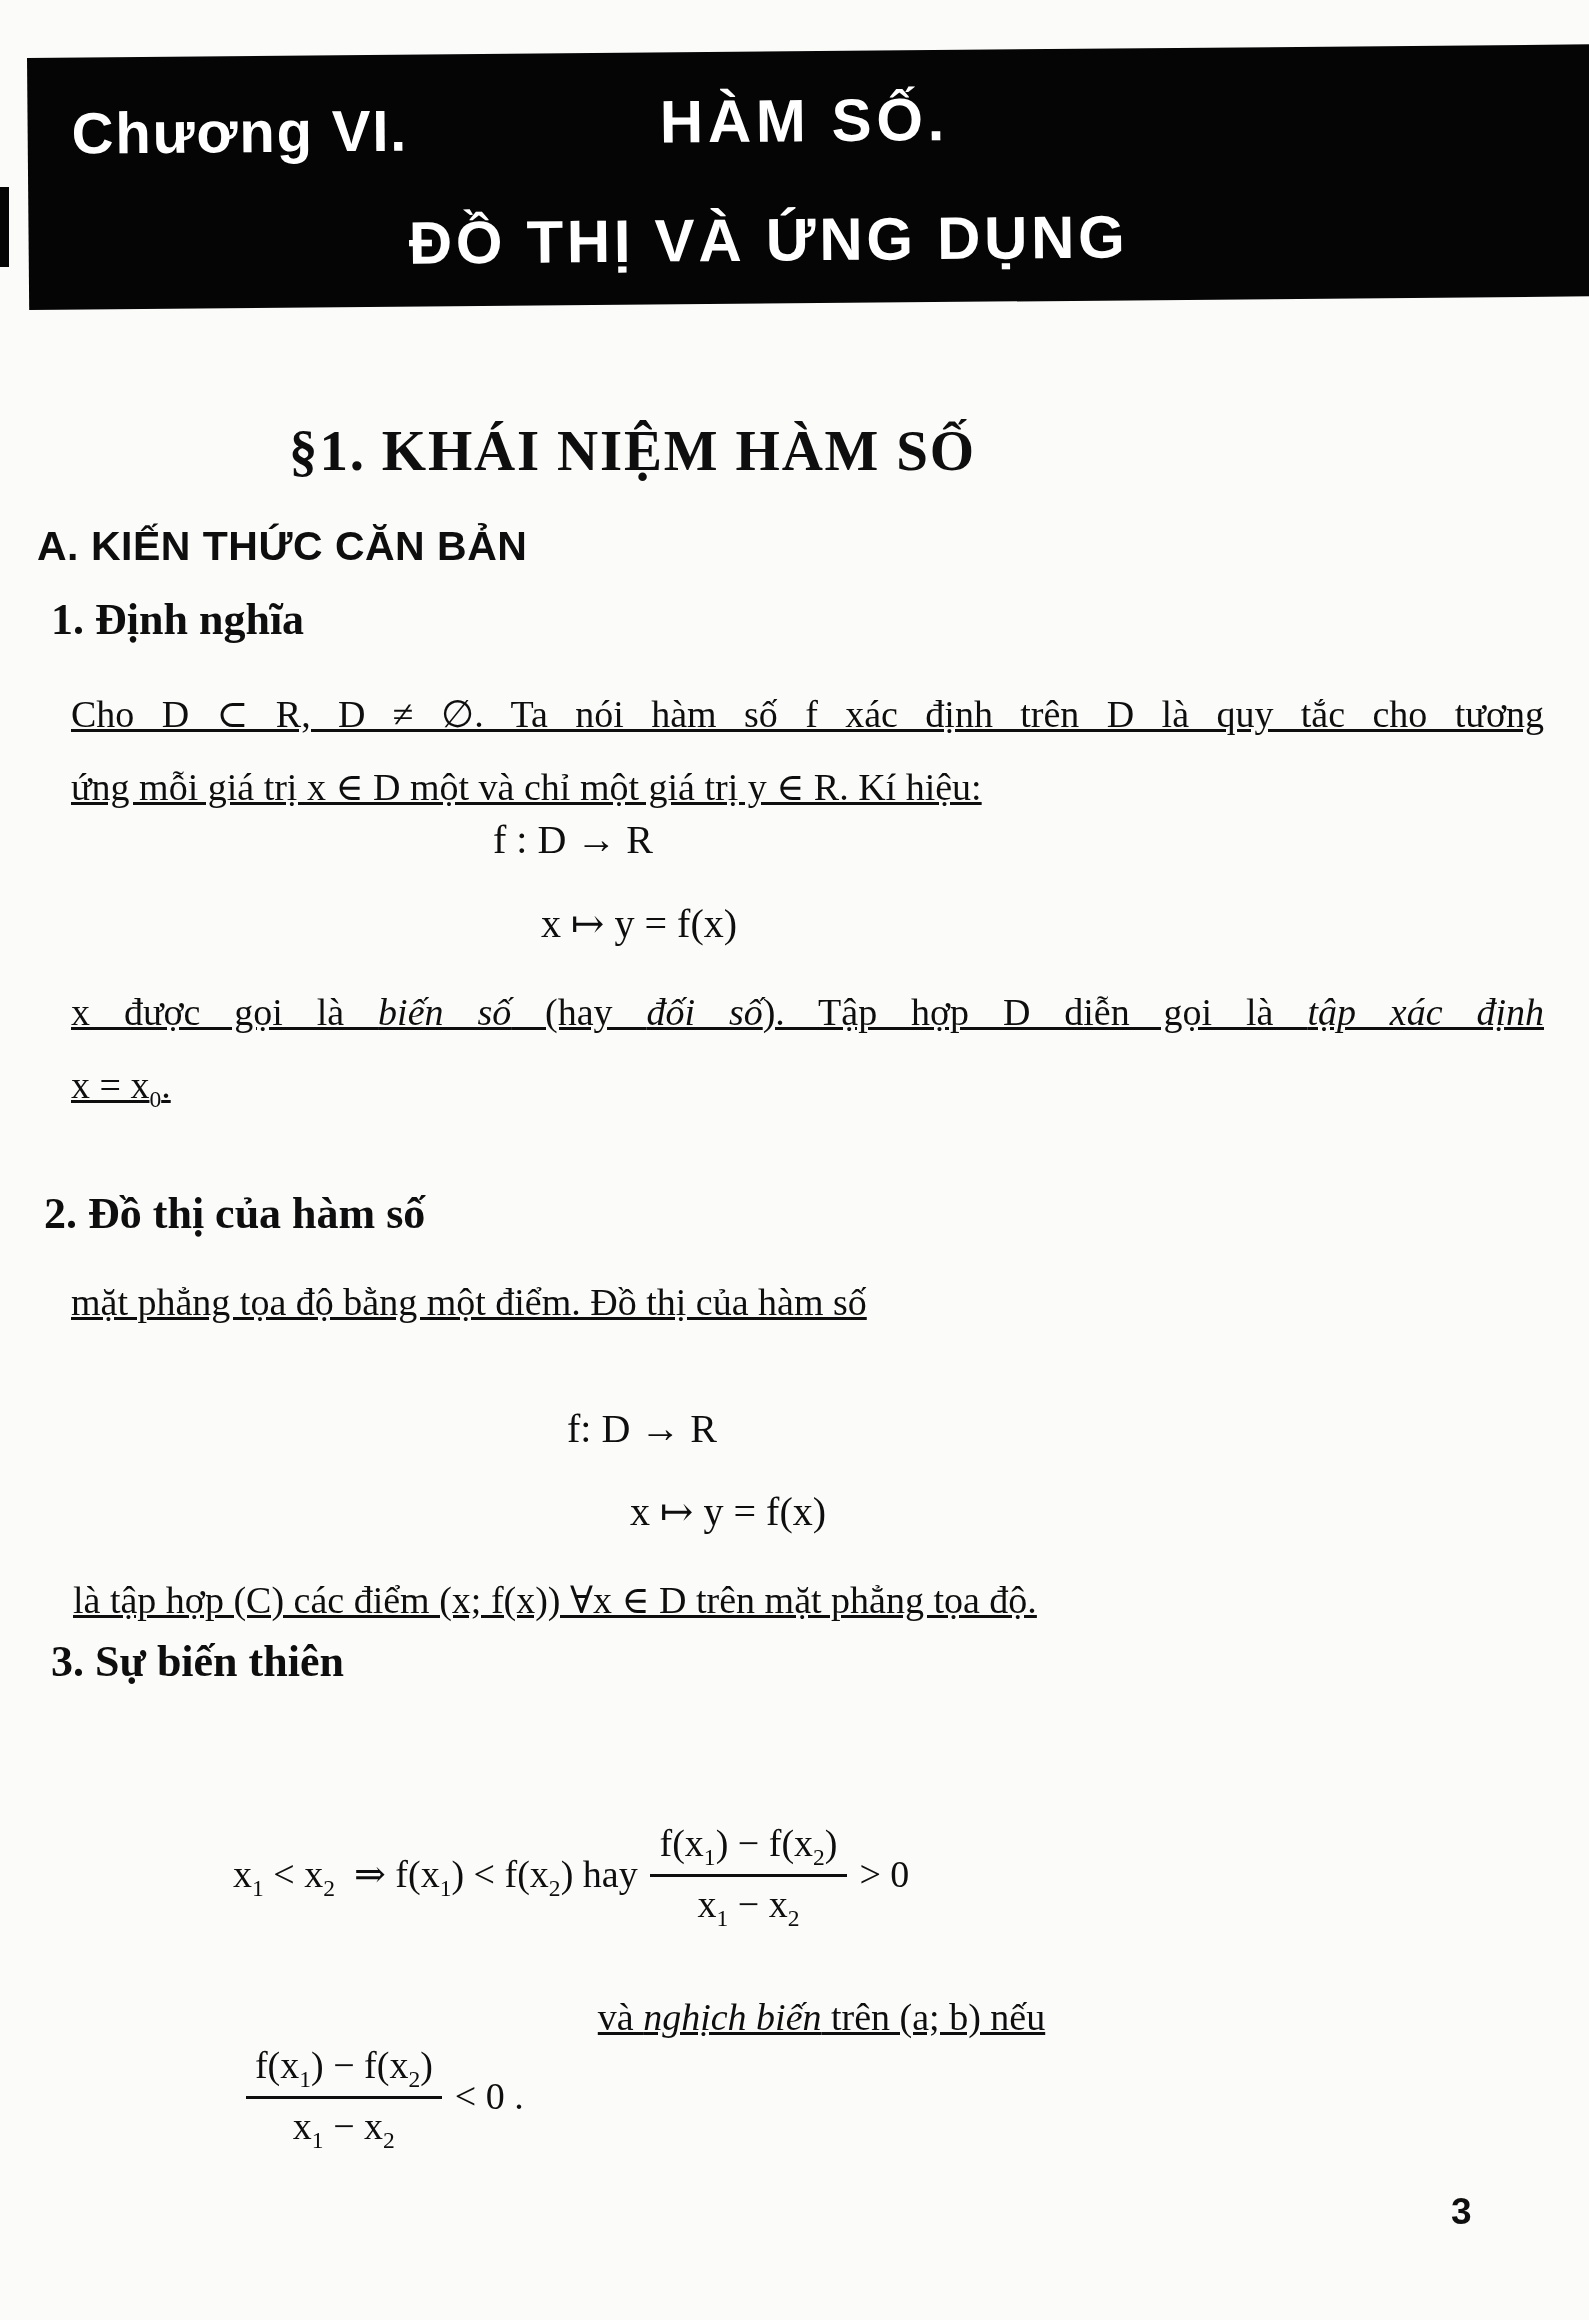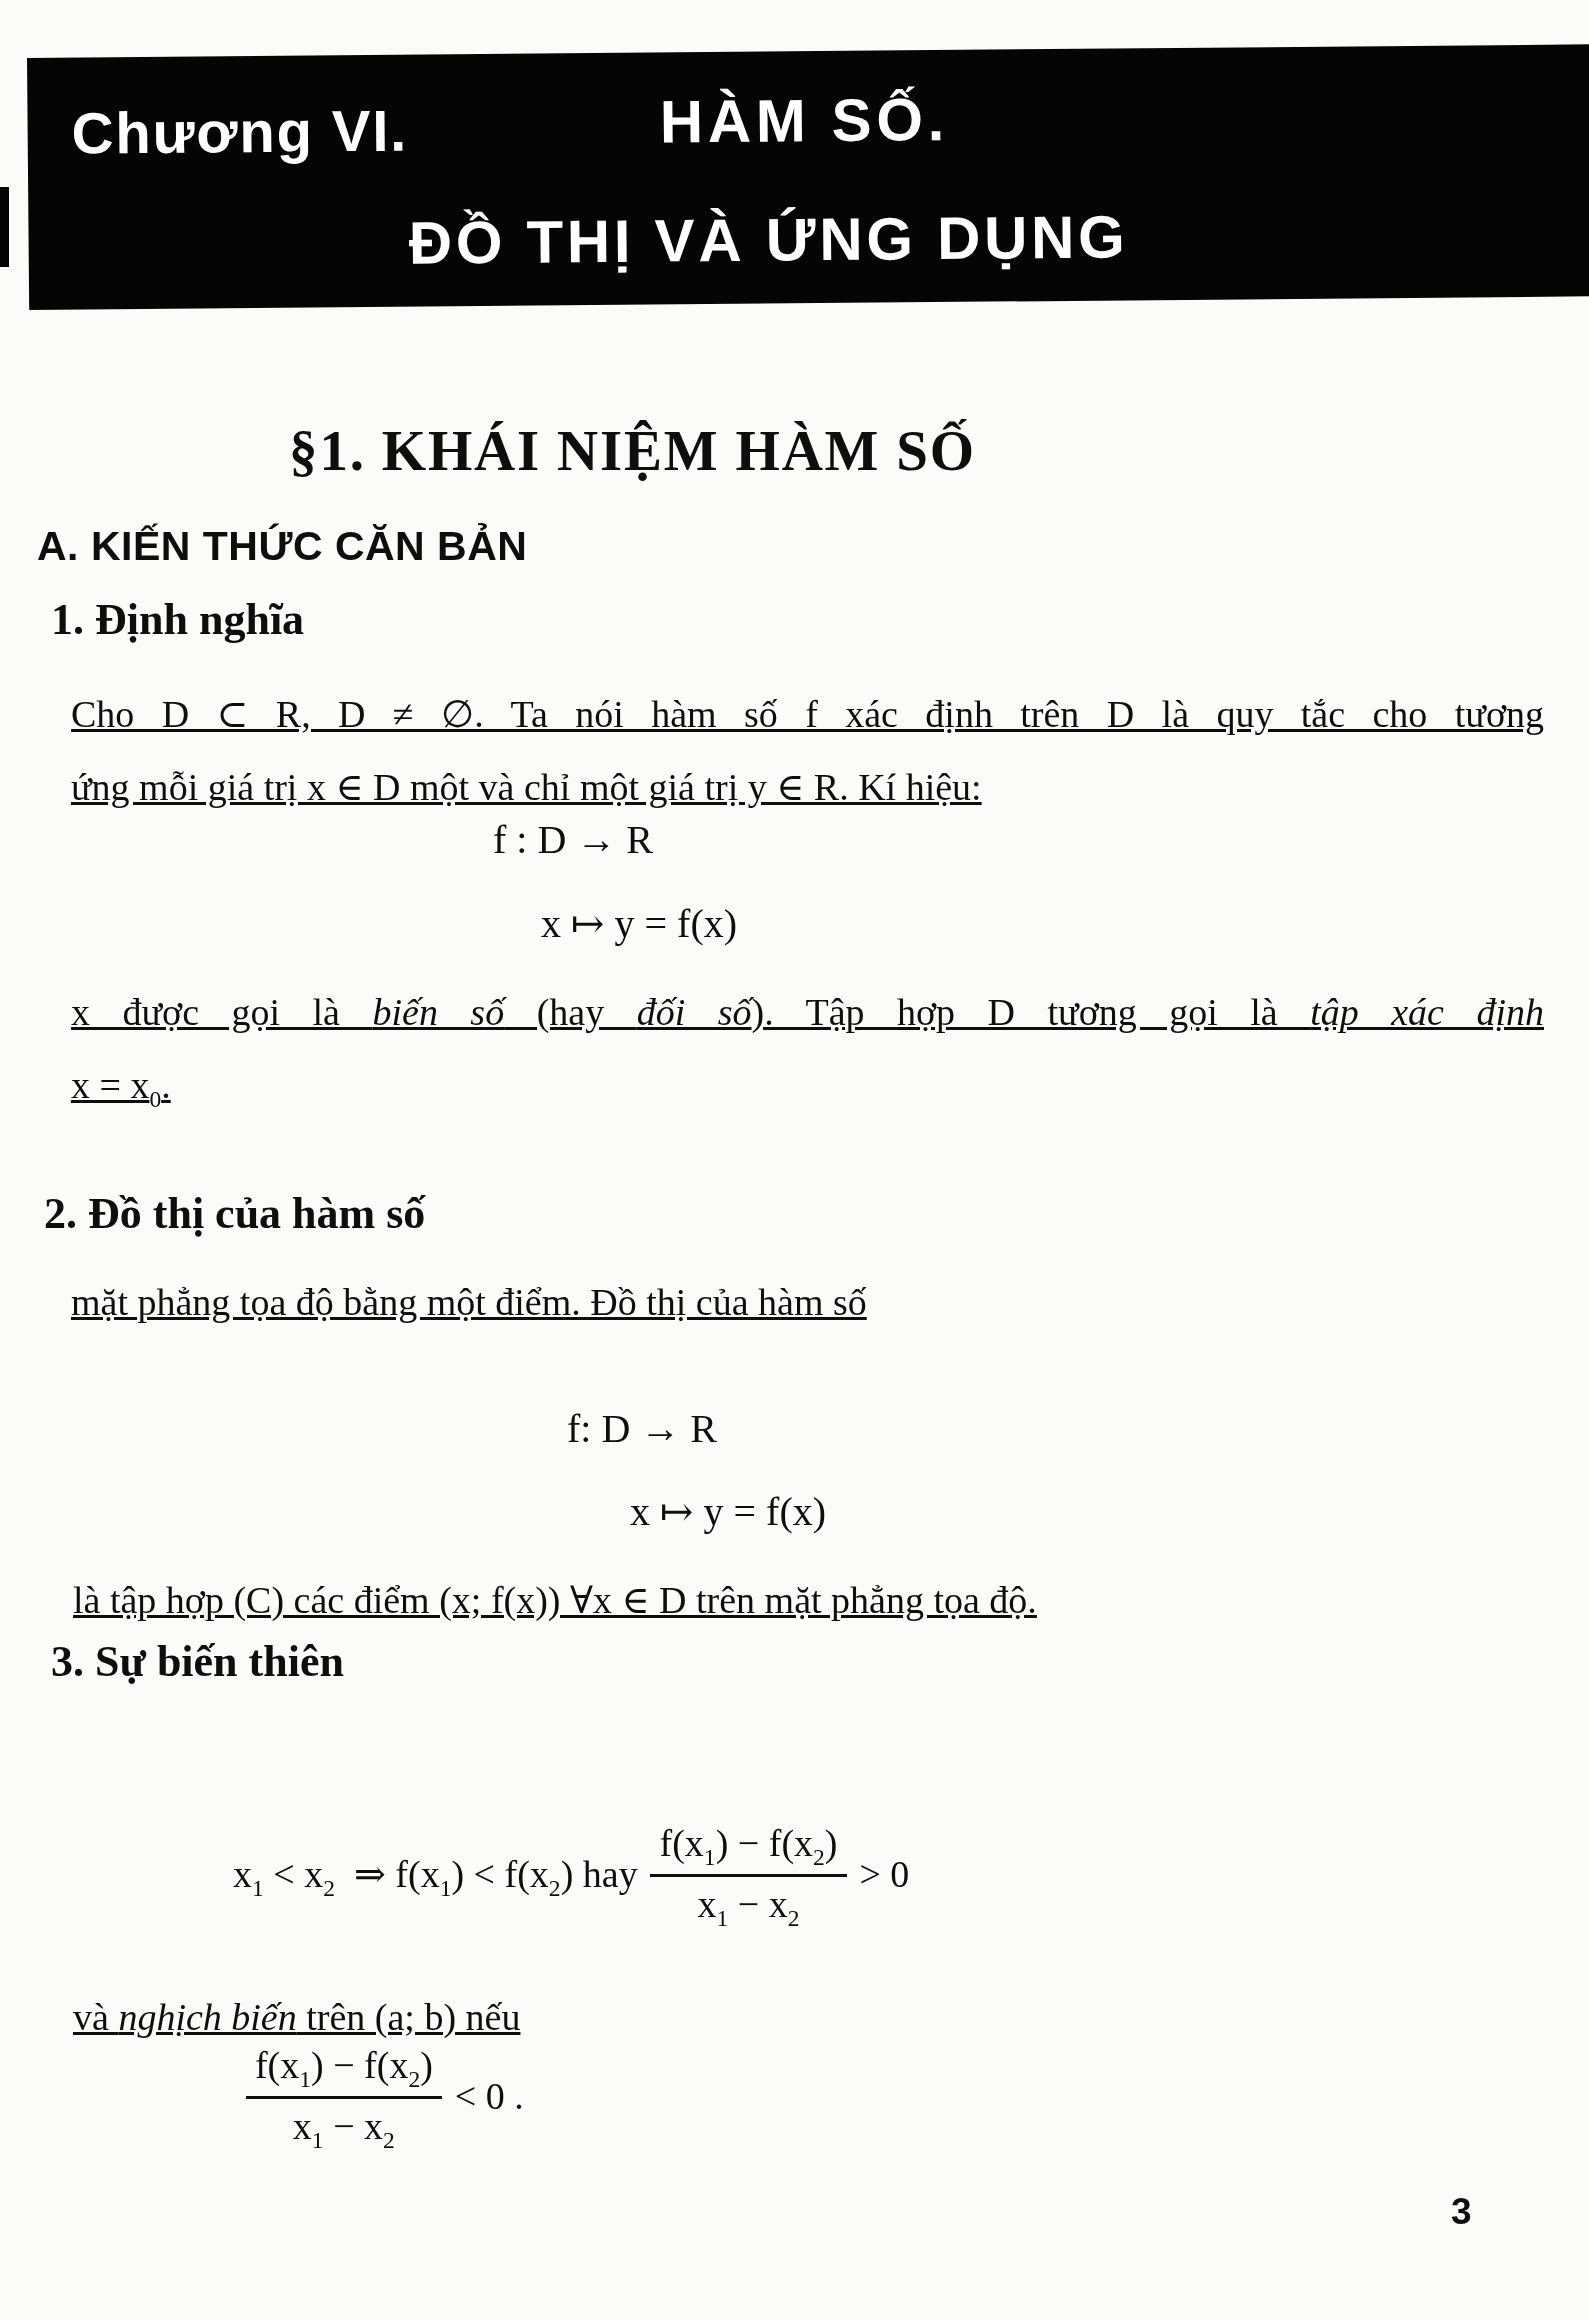--- a/index.html
+++ b/index.html
@@ -57,21 +57,21 @@
   .ln{line-height:73px;text-decoration:underline;}
   .just{text-align:justify;text-align-last:justify;}
   .it{font-style:italic;}
   sub{font-size:0.62em;line-height:0;}
 
   .p-def1{left:71px;top:678px;width:1473px;}
   .p-def2{left:71px;top:976px;width:1473px;}
   .p-graph1{left:71px;top:1266px;width:1473px;}
   .p-set{left:73px;top:1564px;width:1473px;}
   .p-var{left:73px;top:1716px;width:1471px;}
-  .p-nghich{left:73px;top:1981px;width:1471px;}
+  .p-nghich{left:86px;top:1981px;width:1471px;text-align:center;}
 
   
   .formula{position:absolute;font-size:40px;white-space:pre;}
   .f-map1a{left:493px;top:816px;}
   .f-map1b{left:541px;top:900px;}
   .f-map2a{left:567px;top:1405px;}
   .f-map2b{left:630px;top:1488px;}
 
   .f-frac-row{
     position:absolute;display:flex;align-items:center;
@@ -117,21 +117,21 @@
 
   <div class="para p-def1">
     <div class="ln just">Cho D ⊂ R, D ≠ ∅. Ta nói hàm số f xác định trên D là quy tắc cho tương</div>
     <div class="ln">ứng mỗi giá trị x ∈ D một và chỉ một giá trị y ∈ R. Kí hiệu:</div>
   </div>
 
   <div class="formula f-map1a">f : D → R</div>
   <div class="formula f-map1b">x ↦ y = f(x)</div>
 
   <div class="para p-def2">
-    <div class="ln just"><span>x được gọi là </span><span class="it">biến số</span><span> (hay </span><span class="it">đối số</span><span>). Tập hợp D tương gọi là </span><span class="it">tập xác định</span></div>
+    <div class="ln just"><span>x được gọi là </span><span class="it">biến số</span><span> (hay </span><span class="it">đối số</span><span>). Tập hợp D diễn gọi là </span><span class="it">tập xác định</span></div>
     <div class="ln"><span>x = x</span><sub>0</sub><span>.</span></div>
   </div>
 
   <h3 class="h-serif h-graph">2. Đồ thị của hàm số</h3>
 
   <div class="para p-graph1">
     <div class="ln">mặt phẳng tọa độ bằng một điểm. Đồ thị của hàm số</div>
   </div>
 
   <div class="formula f-map2a">f: D → R</div>

